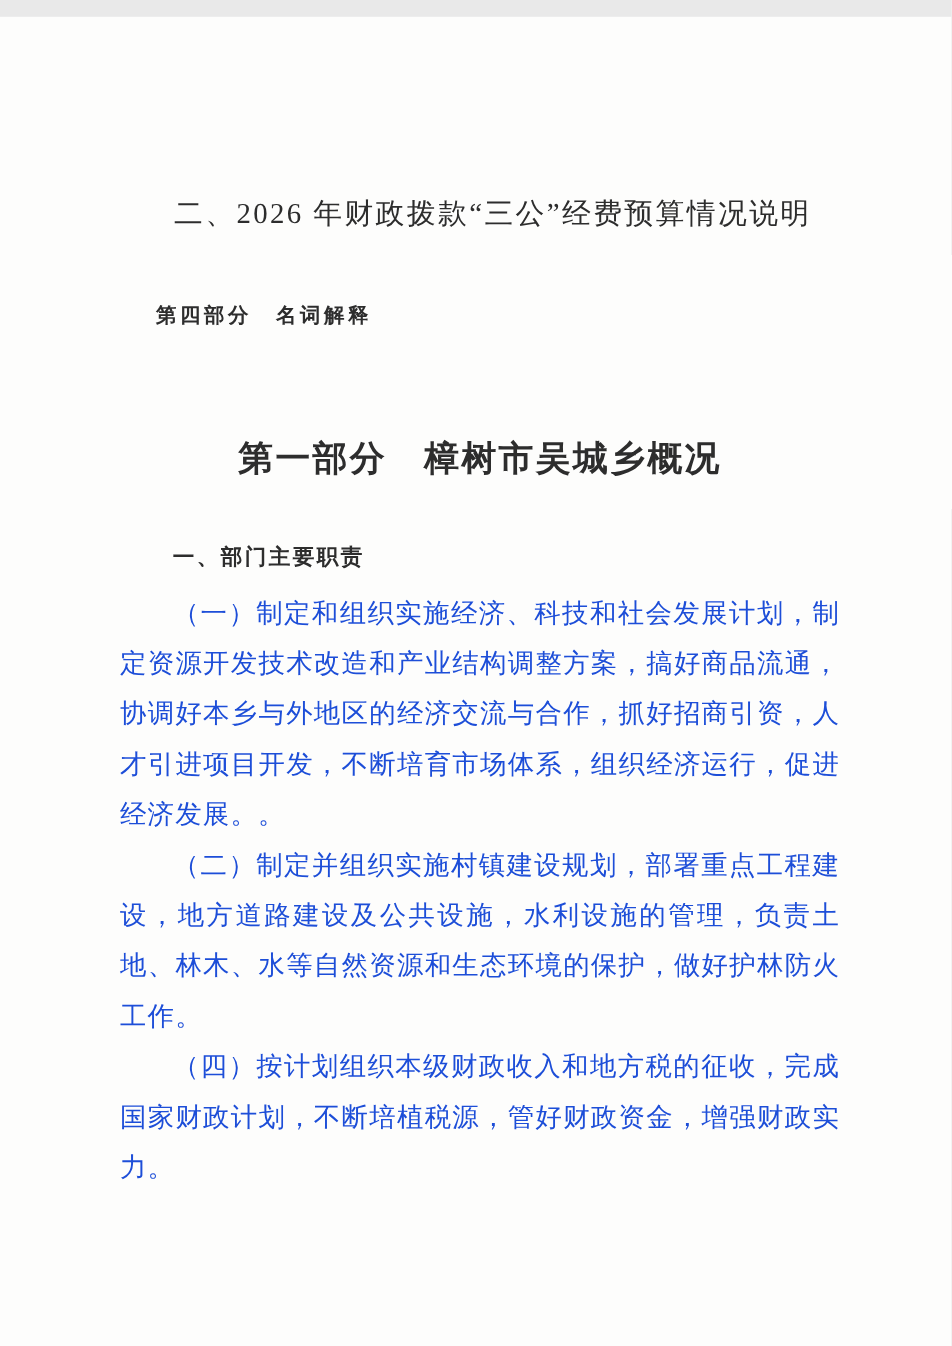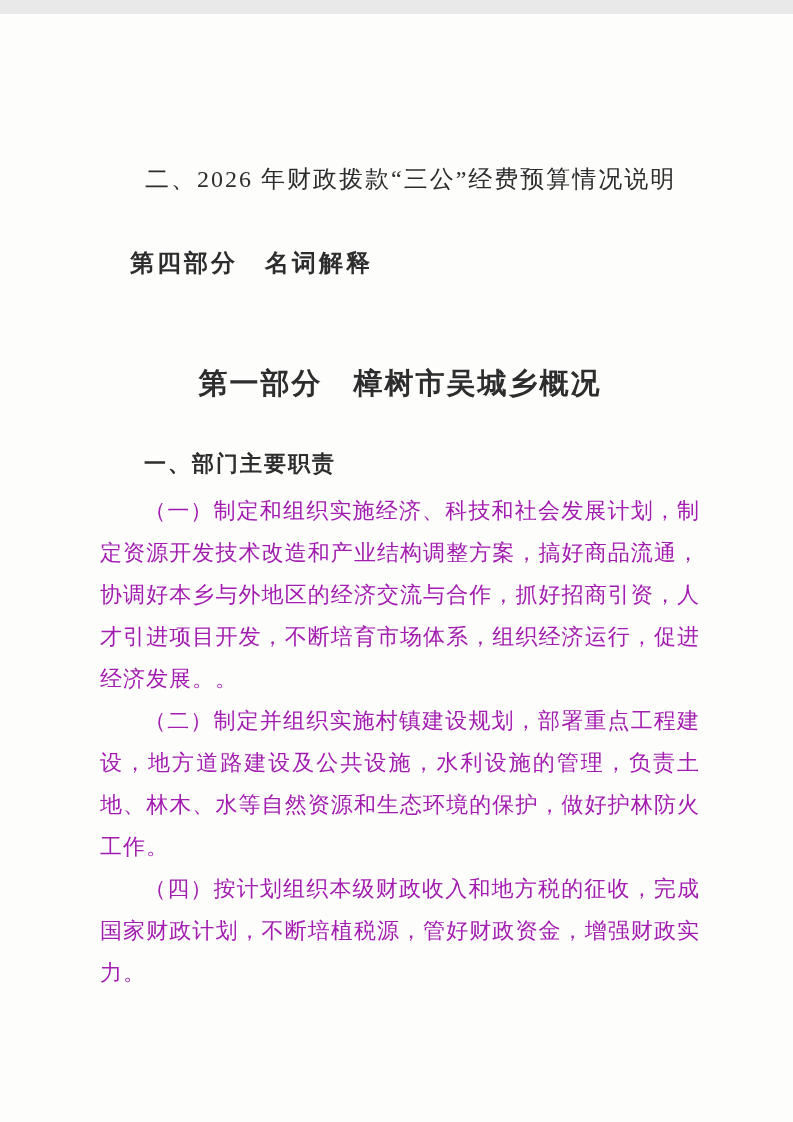--- a/index.html
+++ b/index.html
@@ -25,21 +25,21 @@
     line-height: 30px;
     letter-spacing: 2px;
     text-indent: 45px;
     margin: 0;
     white-space: nowrap;
   }
   
   .part-four-heading {
     font-family: "Liberation Sans", "DejaVu Sans", sans-serif;
     font-weight: bold;
-    font-size: 24px;
+    font-size: 17px;
     line-height: 28px;
     letter-spacing: 3px;
     text-indent: 30px;
     margin: 55px 0 0 0;
     white-space: nowrap;
   }
   
   .part-one-heading {
     font-family: "Liberation Sans", "DejaVu Sans", sans-serif;
     font-weight: bold;
@@ -47,40 +47,40 @@
     line-height: 28px;
     letter-spacing: 2px;
     text-align: center;
     margin: 92px 0 0 0;
     white-space: nowrap;
   }
   
   .duties-heading {
     font-family: Liberation Sans, sans-serif;
     font-weight: bold;
-    font-size: 22px;
+    font-size: 18px;
     line-height: 28px;
     letter-spacing: 2px;
     text-indent: 44px;
     margin: 53px 0 0 0;
     white-space: nowrap;
   }
   
   .body-text {
     margin-top: 12px;
   }
   .body-text p {
     font-family: "Liberation Serif", "DejaVu Serif", serif;
     font-size: 22px;
     line-height: 42px;
     letter-spacing: 1px;
     text-align: justify;
     text-indent: 2em;
     margin: 0;
-    color: #a21caf;
+    color: #1d4ed8;
   }
 </style>
 </head>
 <body>
 
 <div class="page">
 
   <p class="toc-line">二、2026 年财政拨款“三公”经费预算情况说明</p>
 
   <h2 class="part-four-heading">第四部分　名词解释</h2>

